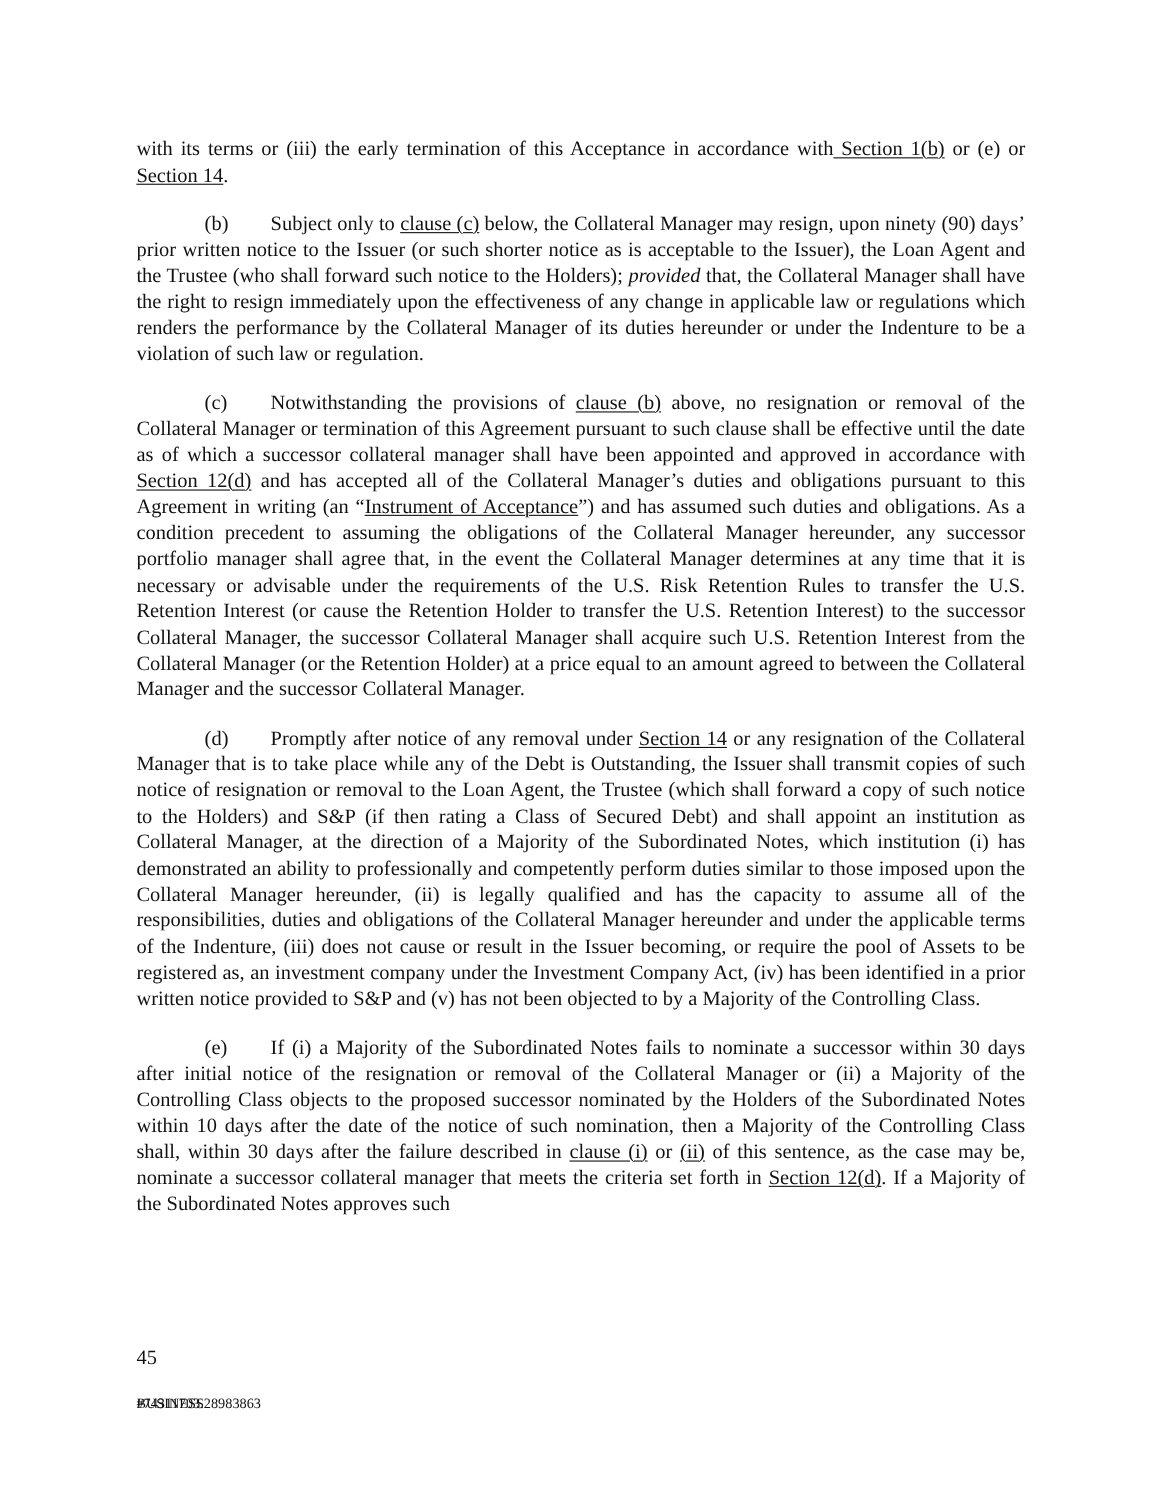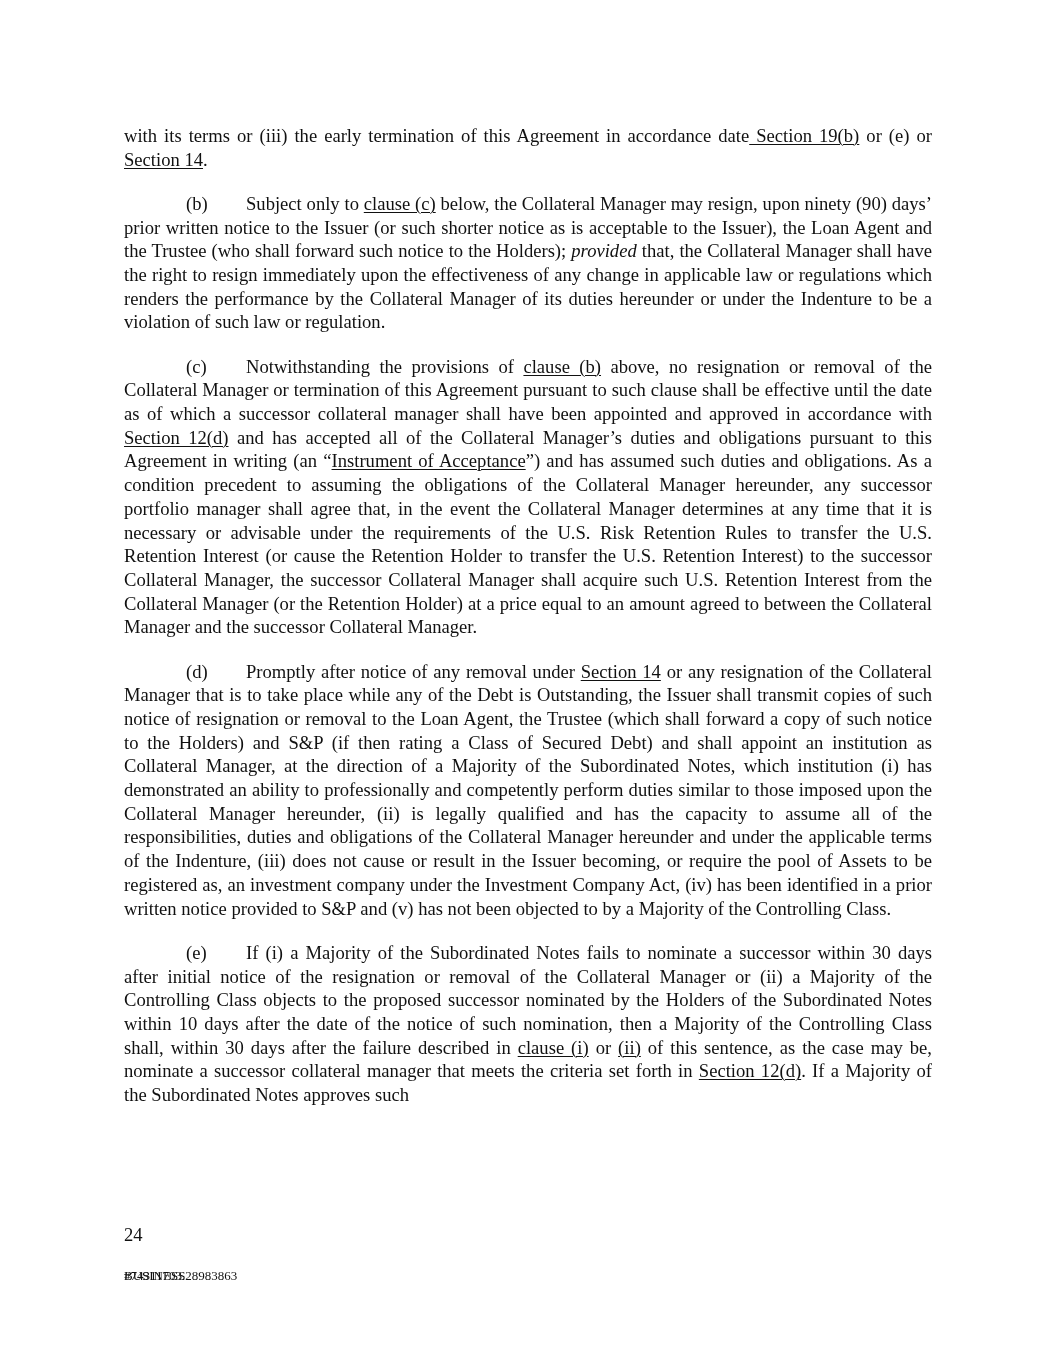--- a/index.html
+++ b/index.html
@@ -56,25 +56,25 @@
       position: absolute;
       left: 0;
       top: 0;
       white-space: nowrap;
     }
   </style>
 </head>
 <body>
 
 <div class="page">
-  <p class="para"><span>with its terms or (iii) the early termination of this Agreement in accordance date</span><span class="ul"> Section 19(b)</span><span> or (e) or </span><span class="ul">Section 14</span><span>.</span></p>
+  <p class="para"><span>with its terms or (iii) the early termination of this Acceptance in accordance with</span><span class="ul"> Section 1(b)</span><span> or (e) or </span><span class="ul">Section 14</span><span>.</span></p>
   <p class="para"><span class="label">(b)</span><span>Subject only to </span><span class="ul">clause (c)</span><span> below, the Collateral Manager may resign, upon ninety (90) days’ prior written notice to the Issuer (or such shorter notice as is acceptable to the Issuer), the Loan Agent and the Trustee (who shall forward such notice to the Holders); </span><span class="it">provided</span><span> that, the Collateral Manager shall have the right to resign immediately upon the effectiveness of any change in applicable law or regulations which renders the performance by the Collateral Manager of its duties hereunder or under the Indenture to be a violation of such law or regulation.</span></p>
   <p class="para"><span class="label">(c)</span><span>Notwithstanding the provisions of </span><span class="ul">clause (b)</span><span> above, no resignation or removal of the Collateral Manager or termination of this Agreement pursuant to such clause shall be effective until the date as of which a successor collateral manager shall have been appointed and approved in accordance with </span><span class="ul">Section 12(d)</span><span> and has accepted all of the Collateral Manager’s duties and obligations pursuant to this Agreement in writing (an “</span><span class="ul">Instrument of Acceptance</span><span>”) and has assumed such duties and obligations. As a condition precedent to assuming the obligations of the Collateral Manager hereunder, any successor portfolio manager shall agree that, in the event the Collateral Manager determines at any time that it is necessary or advisable under the requirements of the U.S. Risk Retention Rules to transfer the U.S. Retention Interest (or cause the Retention Holder to transfer the U.S. Retention Interest) to the successor Collateral Manager, the successor Collateral Manager shall acquire such U.S. Retention Interest from the Collateral Manager (or the Retention Holder) at a price equal to an amount agreed to between the Collateral Manager and the successor Collateral Manager.</span></p>
   <p class="para"><span class="label">(d)</span><span>Promptly after notice of any removal under </span><span class="ul">Section 14</span><span> or any resignation of the Collateral Manager that is to take place while any of the Debt is Outstanding, the Issuer shall transmit copies of such notice of resignation or removal to the Loan Agent, the Trustee (which shall forward a copy of such notice to the Holders) and S&amp;P (if then rating a Class of Secured Debt) and shall appoint an institution as Collateral Manager, at the direction of a Majority of the Subordinated Notes, which institution (i) has demonstrated an ability to professionally and competently perform duties similar to those imposed upon the Collateral Manager hereunder, (ii) is legally qualified and has the capacity to assume all of the responsibilities, duties and obligations of the Collateral Manager hereunder and under the applicable terms of the Indenture, (iii) does not cause or result in the Issuer becoming, or require the pool of Assets to be registered as, an investment company under the Investment Company Act, (iv) has been identified in a prior written notice provided to S&amp;P and (v) has not been objected to by a Majority of the Controlling Class.</span></p>
   <p class="para"><span class="label">(e)</span><span>If (i) a Majority of the Subordinated Notes fails to nominate a successor within 30 days after initial notice of the resignation or removal of the Collateral Manager or (ii) a Majority of the Controlling Class objects to the proposed successor nominated by the Holders of the Subordinated Notes within 10 days after the date of the notice of such nomination, then a Majority of the Controlling Class shall, within 30 days after the failure described in </span><span class="ul">clause (i)</span><span> or </span><span class="ul">(ii)</span><span> of this sentence, as the case may be, nominate a successor collateral manager that meets the criteria set forth in </span><span class="ul">Section 12(d)</span><span>.  If a Majority of the Subordinated Notes approves such</span></p>
 </div>
 
-<div class="page-number">24</div>
+<div class="page-number">45</div>
 
 <div class="doc-id">
   <span>BUSINESS</span>
   <span>#74311703.28983863</span>
 </div>
 
 </body></html>

